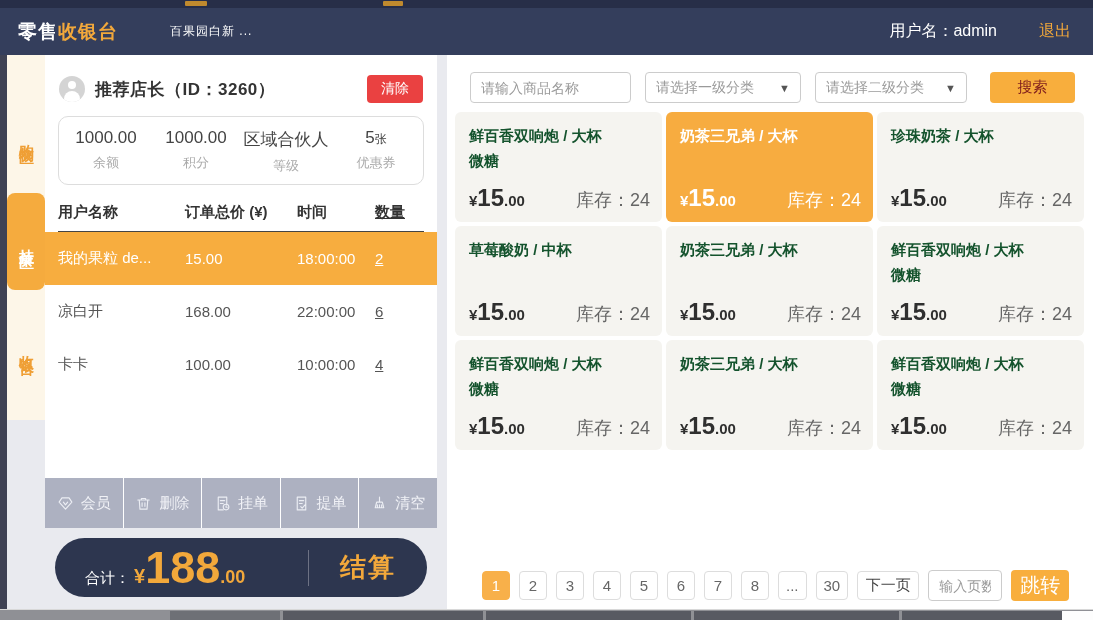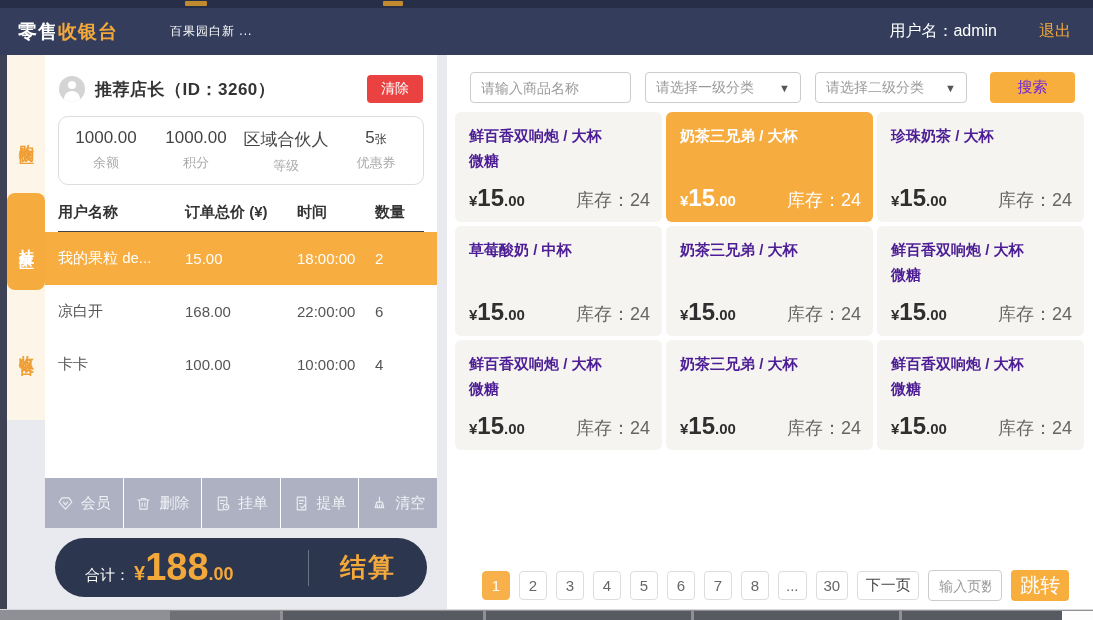--- a/index.html
+++ b/index.html
@@ -48,21 +48,21 @@
     display:flex; padding:11px 2px 9px 2px;
   }
   .stat { flex:1; text-align:center; }
   .stat .val { font-size:17px; color:#444; }
   .stat .unit { font-size:12px; color:#444; }
   .stat .lab { font-size:13px; color:#aaa; margin-top:6px; }
 
   .orders { margin:8px 13px 0 13px; }
   .tbl-head { display:flex; align-items:center; font-size:15px; font-weight:bold; color:#333;
               padding:10px 0 9px 0; border-bottom:1px solid #444; }
-  .c-name { width:127px; } .c-total { width:112px; } .c-time { width:78px; } .c-qty { width:47px; }
+  .c-name { width:127px; } .c-total { width:112px; } .c-time { width:78px; } .c-qty { width:47px;text-decoration:underline; }
   .tbl-row { display:flex; align-items:center; font-size:15px; color:#555; height:53px; cursor:pointer; }
   .tbl-row.selected { background:#f7ad3f; color:#fff; margin:0 -13px; padding:0 13px; }
 
   .action-bar {
     position:absolute; left:45px; top:478px; width:392px; height:50px;
     background:#adb1c1; display:flex;
   }
   .action-btn {
     flex:1; display:flex; align-items:center; justify-content:center; gap:7px;
     color:#f0f1f6; font-size:15px; cursor:pointer; border-right:1px solid #fff;
@@ -70,21 +70,21 @@
   .action-btn:last-child { border-right:none; }
   .action-btn svg { width:17px; height:17px; stroke:#eceef4; fill:none; stroke-width:1.6; stroke-linecap:round; stroke-linejoin:round; }
 
   .total-pill {
     position:absolute; left:55px; top:538px; width:372px; height:59px;
     background:#2d364f; border-radius:30px; display:flex; align-items:center;
   }
   .total-left { flex:1; display:flex; align-items:baseline; padding-left:30px; }
   .total-label { color:#fff; font-size:15px; }
   .cur { color:#f2a83b; font-size:20px; font-weight:bold; margin-left:4px; }
-  .amt-int { color:#f2a83b; font-size:38px; font-weight:bold; }
+  .amt-int { color:#f2a83b; font-size:45px; font-weight:bold; }
   .amt-dec { color:#f2a83b; font-size:18px; font-weight:bold; }
   .pill-divider { width:1px; height:36px; background:#6d7284; }
   .settle-btn { width:118px; text-align:center; color:#f2a83b; font-size:26px; font-weight:bold; letter-spacing:2px; cursor:pointer; }
 
   
   .right-panel { position:absolute; left:447px; top:55px; width:646px; height:554px; background:#fff; }
   .filter-row { position:absolute; top:17px; left:0; width:100%; height:31px; }
   .text-input {
     position:absolute; height:31px; border:1px solid #ccc; border-radius:4px;
     font-size:14px; padding:0 10px; color:#333; background:#fff;
@@ -94,29 +94,29 @@
   .search-field { left:23px; width:161px; }
   .select-box {
     position:absolute; height:31px; border:1px solid #ccc; border-radius:4px; background:#fff;
     display:flex; align-items:center; font-size:14px; color:#9a9a9a; padding:0 10px; cursor:pointer;
   }
   .sel-1 { left:198px; width:156px; }
   .sel-2 { left:368px; width:152px; }
   .select-box .caret { margin-left:auto; color:#555; font-size:11px; }
   .search-btn {
     position:absolute; left:543px; width:85px; height:31px; background:#f8ae3d; border:none;
-    border-radius:4px; color:#6d28d9; font-size:15px; cursor:pointer;
+    border-radius:4px; color:#7f1d1d; font-size:15px; cursor:pointer;
   }
 
   .product-card {
     position:absolute; width:207px; height:110px; background:#f5f4f0; border-radius:6px;
     padding:12px 14px; cursor:pointer;
   }
   .product-card.selected { background:#f7ac40; }
-  .prod-name { font-size:15px; font-weight:bold; color:#4c1d95; line-height:1.65; white-space:pre-line; }
+  .prod-name { font-size:15px; font-weight:bold; color:#14532d; line-height:1.65; white-space:pre-line; }
   .product-card.selected .prod-name { color:#fff; }
   .prod-bottom { position:absolute; left:14px; right:12px; bottom:10px; display:flex; align-items:baseline; }
   .p-cur { font-size:15px; font-weight:bold; color:#2f2f2f; }
   .p-int { font-size:24px; font-weight:bold; color:#2f2f2f; }
   .p-dec { font-size:15px; font-weight:bold; color:#2f2f2f; }
   .p-stock { margin-left:auto; font-size:18px; color:#666; }
   .product-card.selected .p-cur, .product-card.selected .p-int,
   .product-card.selected .p-dec, .product-card.selected .p-stock { color:#fff; }
   .pc-r0 { top:57px; } .pc-r1 { top:171px; } .pc-r2 { top:285px; }
   .pc-c0 { left:8px; } .pc-c1 { left:219px; } .pc-c2 { left:430px; }

